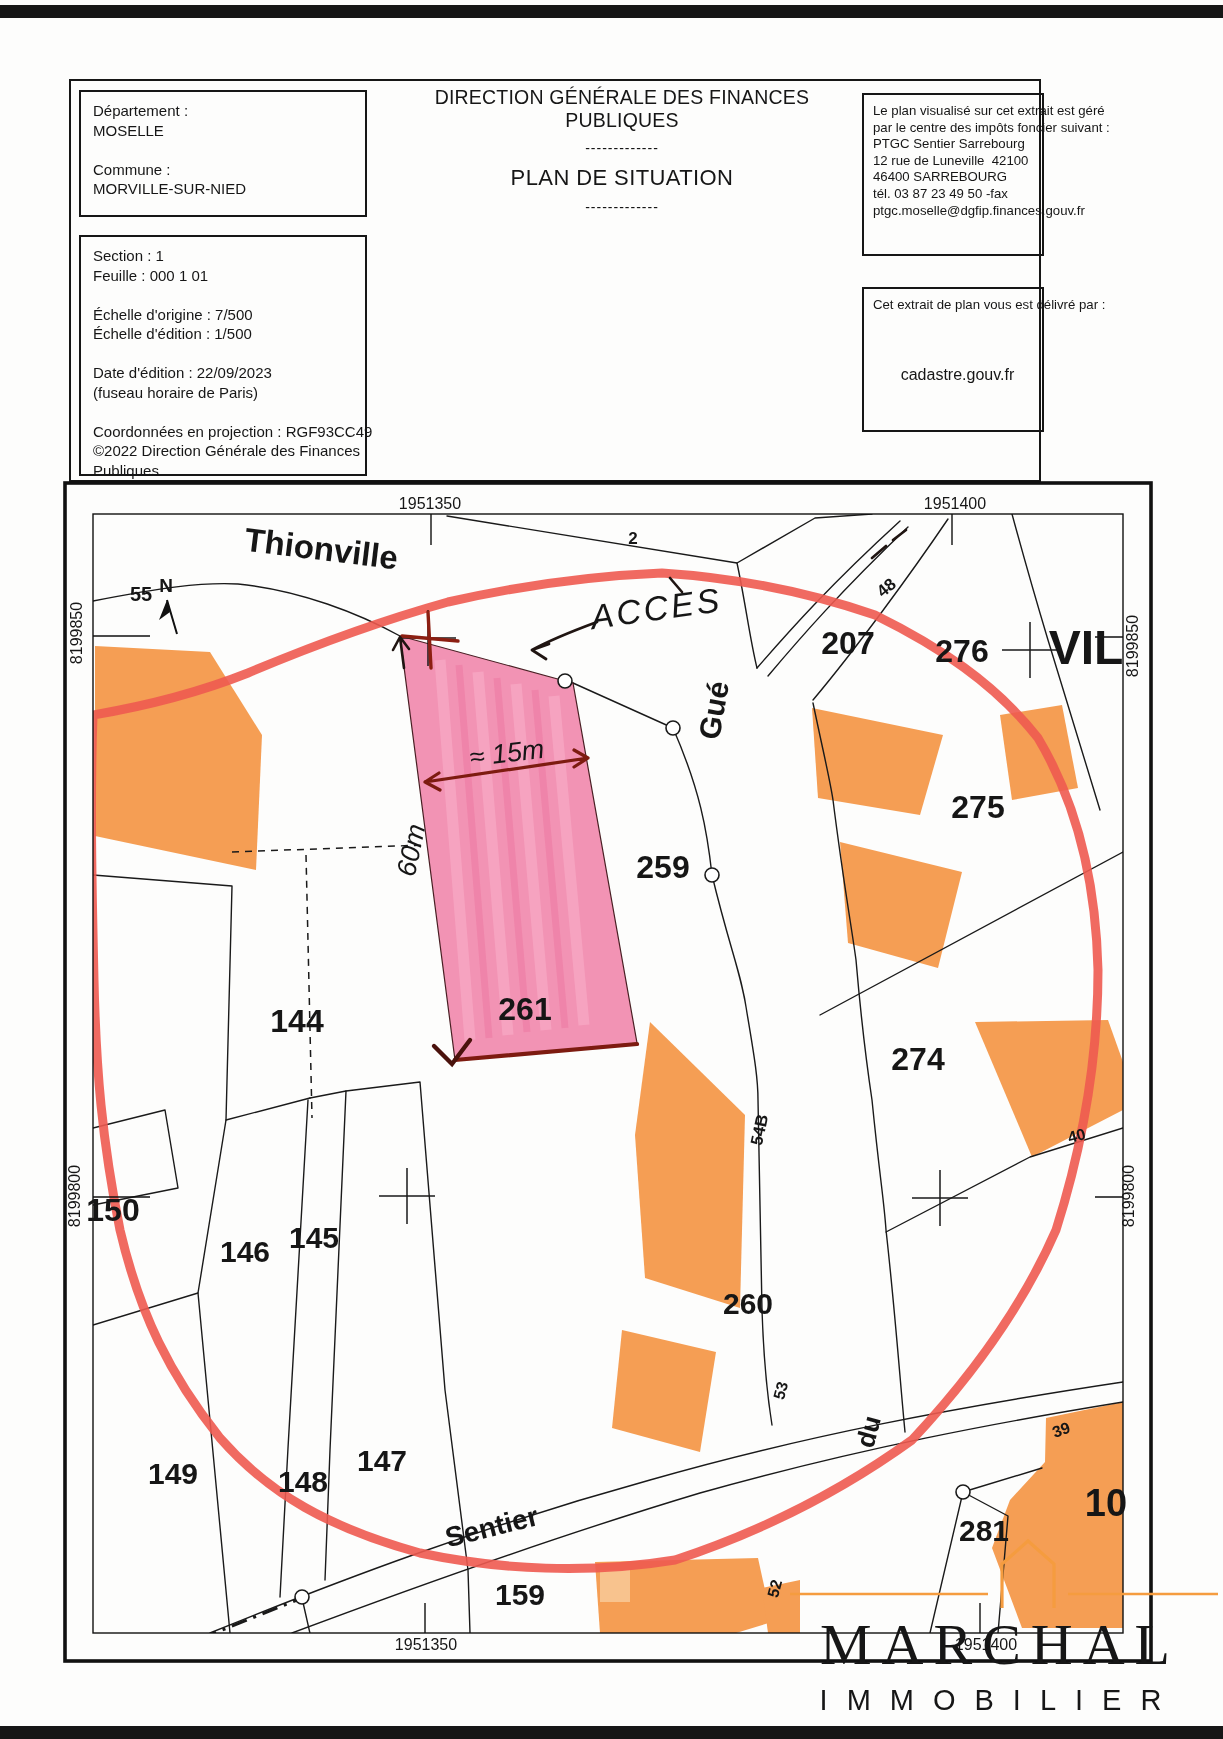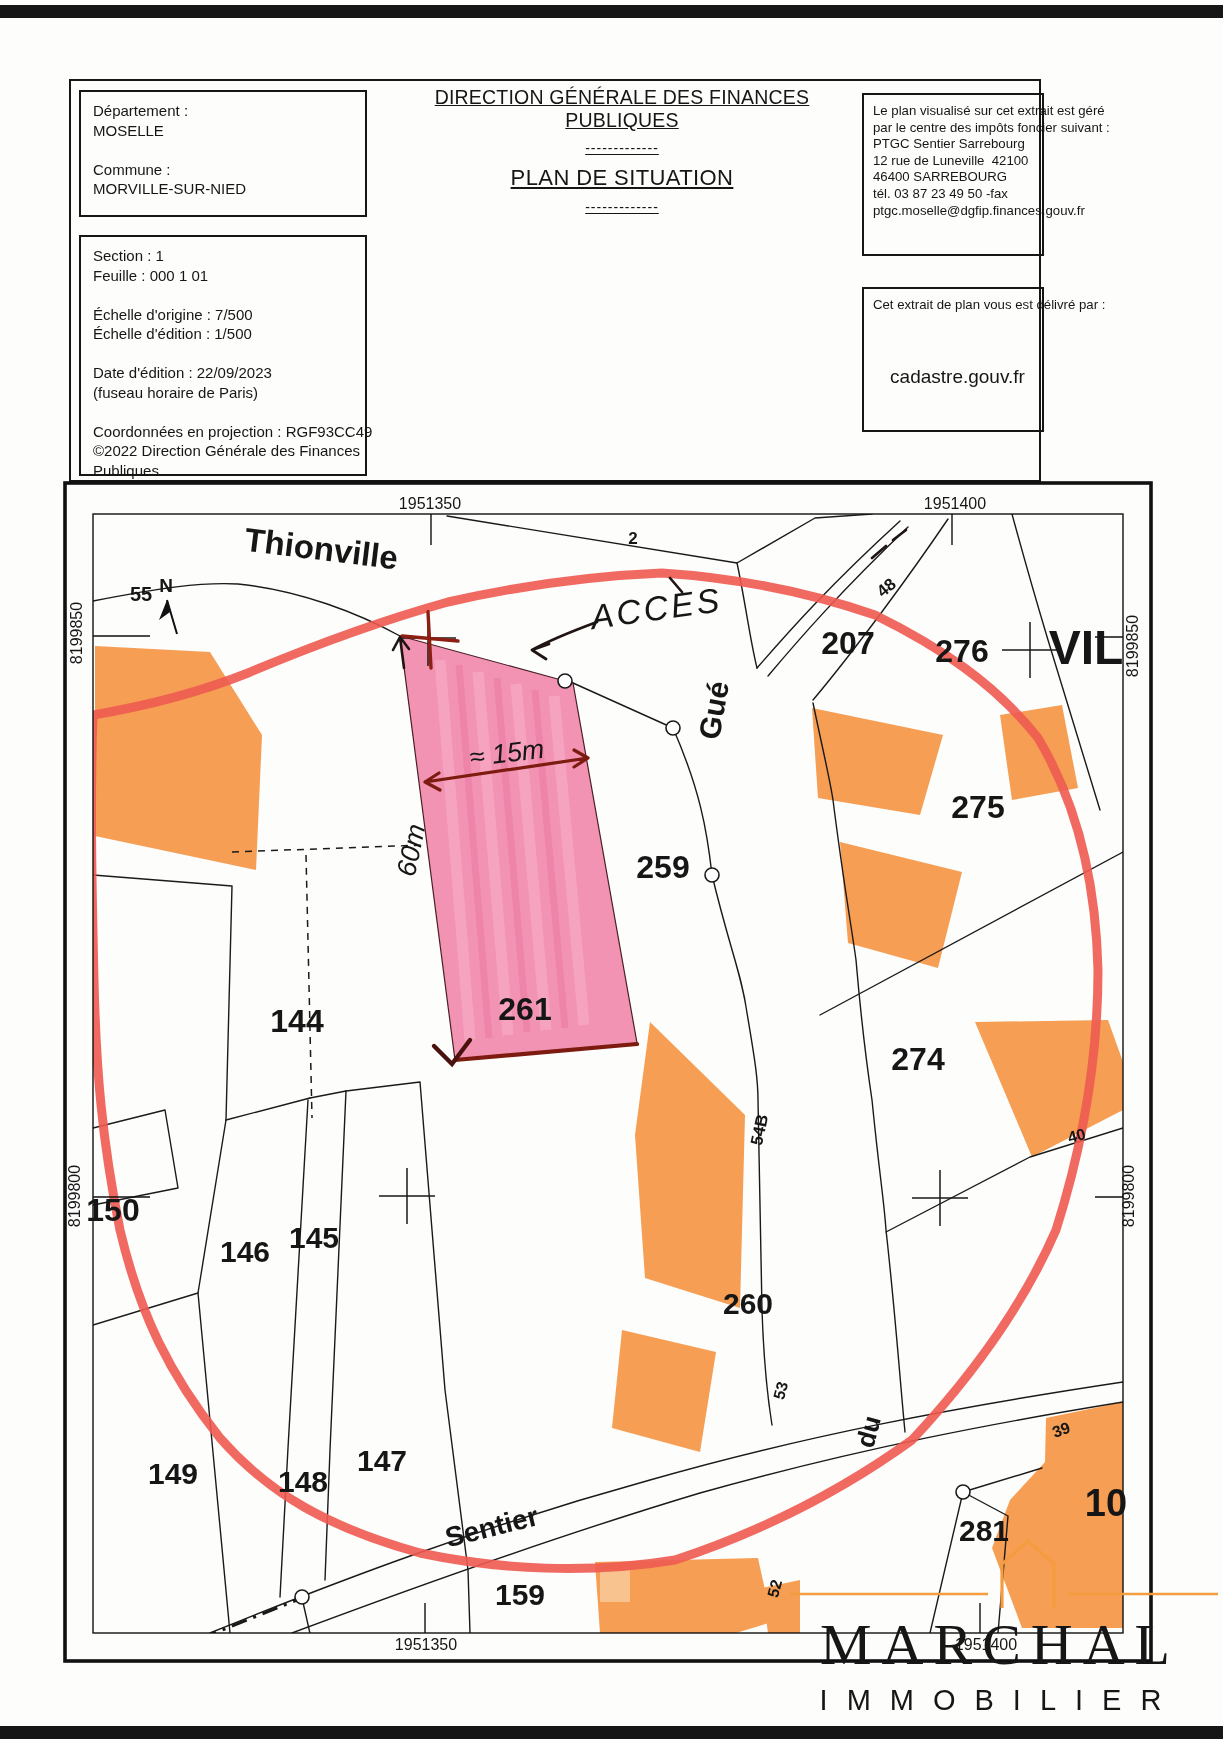--- a/index.html
+++ b/index.html
@@ -9,28 +9,28 @@
   .bar.top{top:5px;height:13px;}
   .bar.bottom{top:1726px;height:13px;}
   .box{position:absolute;border:2px solid #161616;background:transparent;}
   .hdr-outer{left:69px;top:79px;width:968px;height:399px;border-width:2.5px;}
   .hdr-left1{left:79px;top:90px;width:284px;height:123px;}
   .hdr-left2{left:79px;top:235px;width:284px;height:237px;}
   .hdr-right1{left:862px;top:93px;width:178px;height:159px;}
   .hdr-right2{left:862px;top:287px;width:178px;height:141px;}
   .hdr-left1 .pad,.hdr-left2 .pad{padding:9px 0 0 12px;}
   .tline{font-size:15px;line-height:19.5px;white-space:pre;}
-  .title-block{position:absolute;left:392px;top:86px;width:460px;text-align:center;text-decoration:underline;}
+  .title-block{position:absolute;left:392px;top:86px;width:460px;text-align:center;}
   .title-main{font-size:19.5px;letter-spacing:.2px;}
   .title-sep{font-size:14px;letter-spacing:1px;margin-top:8px;}
   .title-sub{font-size:22px;margin-top:9px;letter-spacing:.4px;}
   .rb-line{font-size:13.2px;line-height:16.6px;white-space:pre;}
   .hdr-right1 .pad{padding:8px 0 0 9px;}
   .hdr-right2 .pad{padding:8px 0 0 9px;}
-  .rb-site{font-size:19px;text-align:center;margin-top:52px;}
+  .rb-site{font-size:16px;text-align:center;margin-top:52px;}
   svg text{fill:#161616;}
   .pnum{font-weight:600;}
 </style>
 </head>
 <body>
 
 <div class="page">
 
   <div class="bar top"></div>
 

